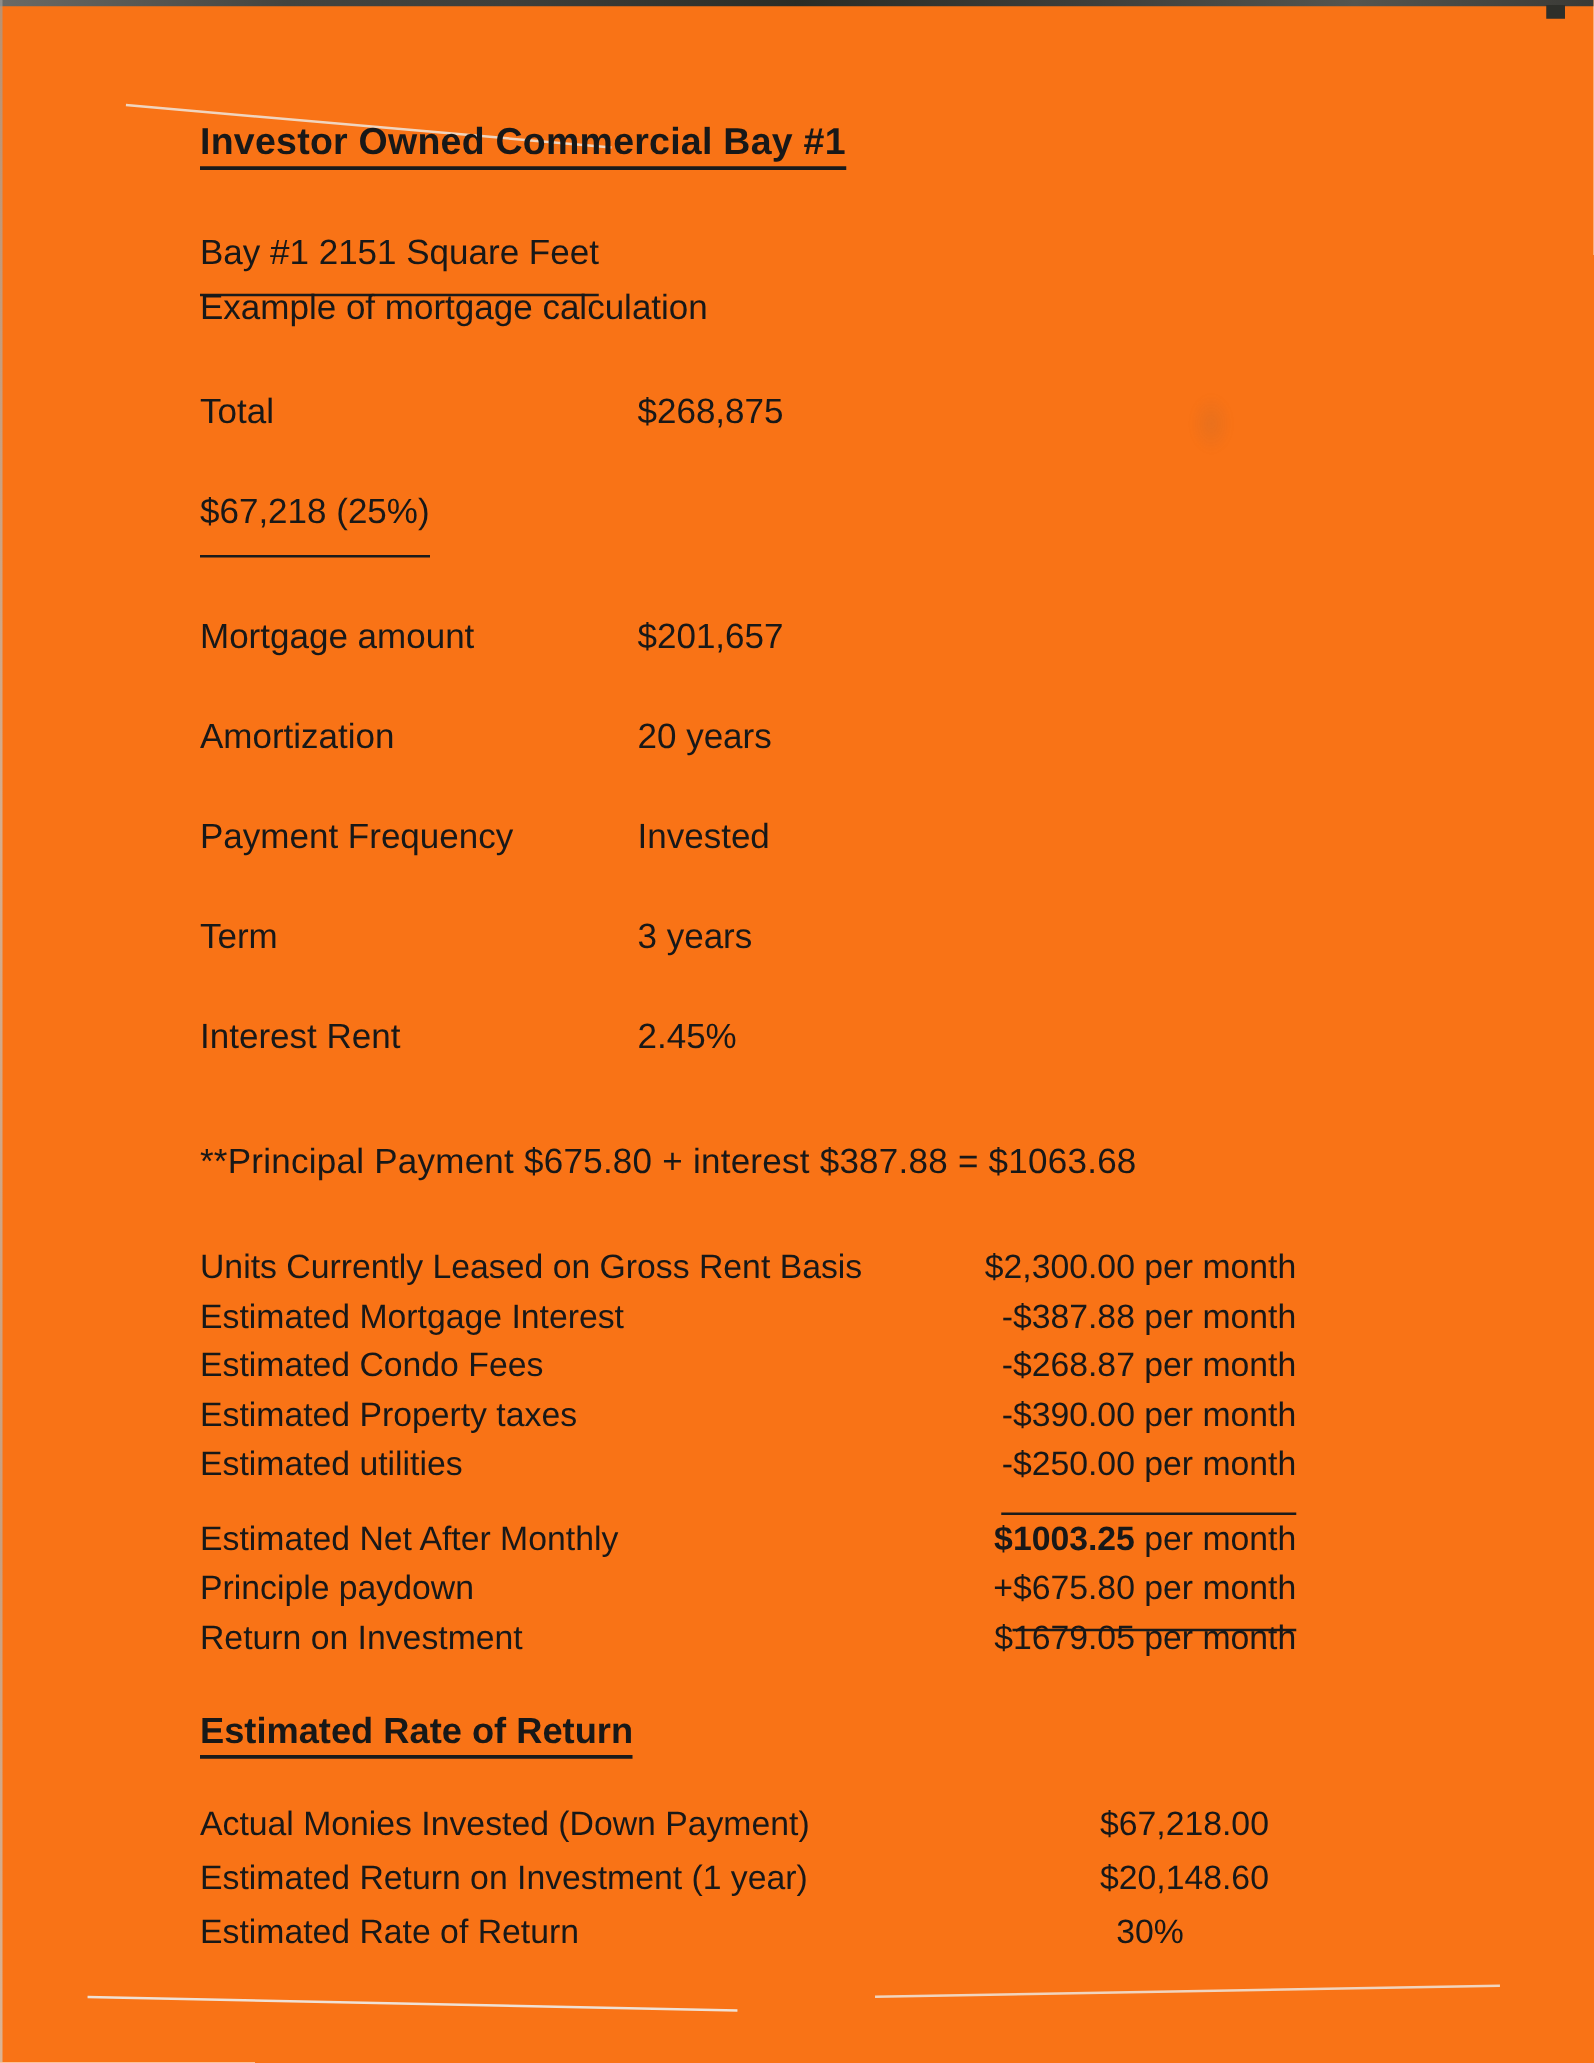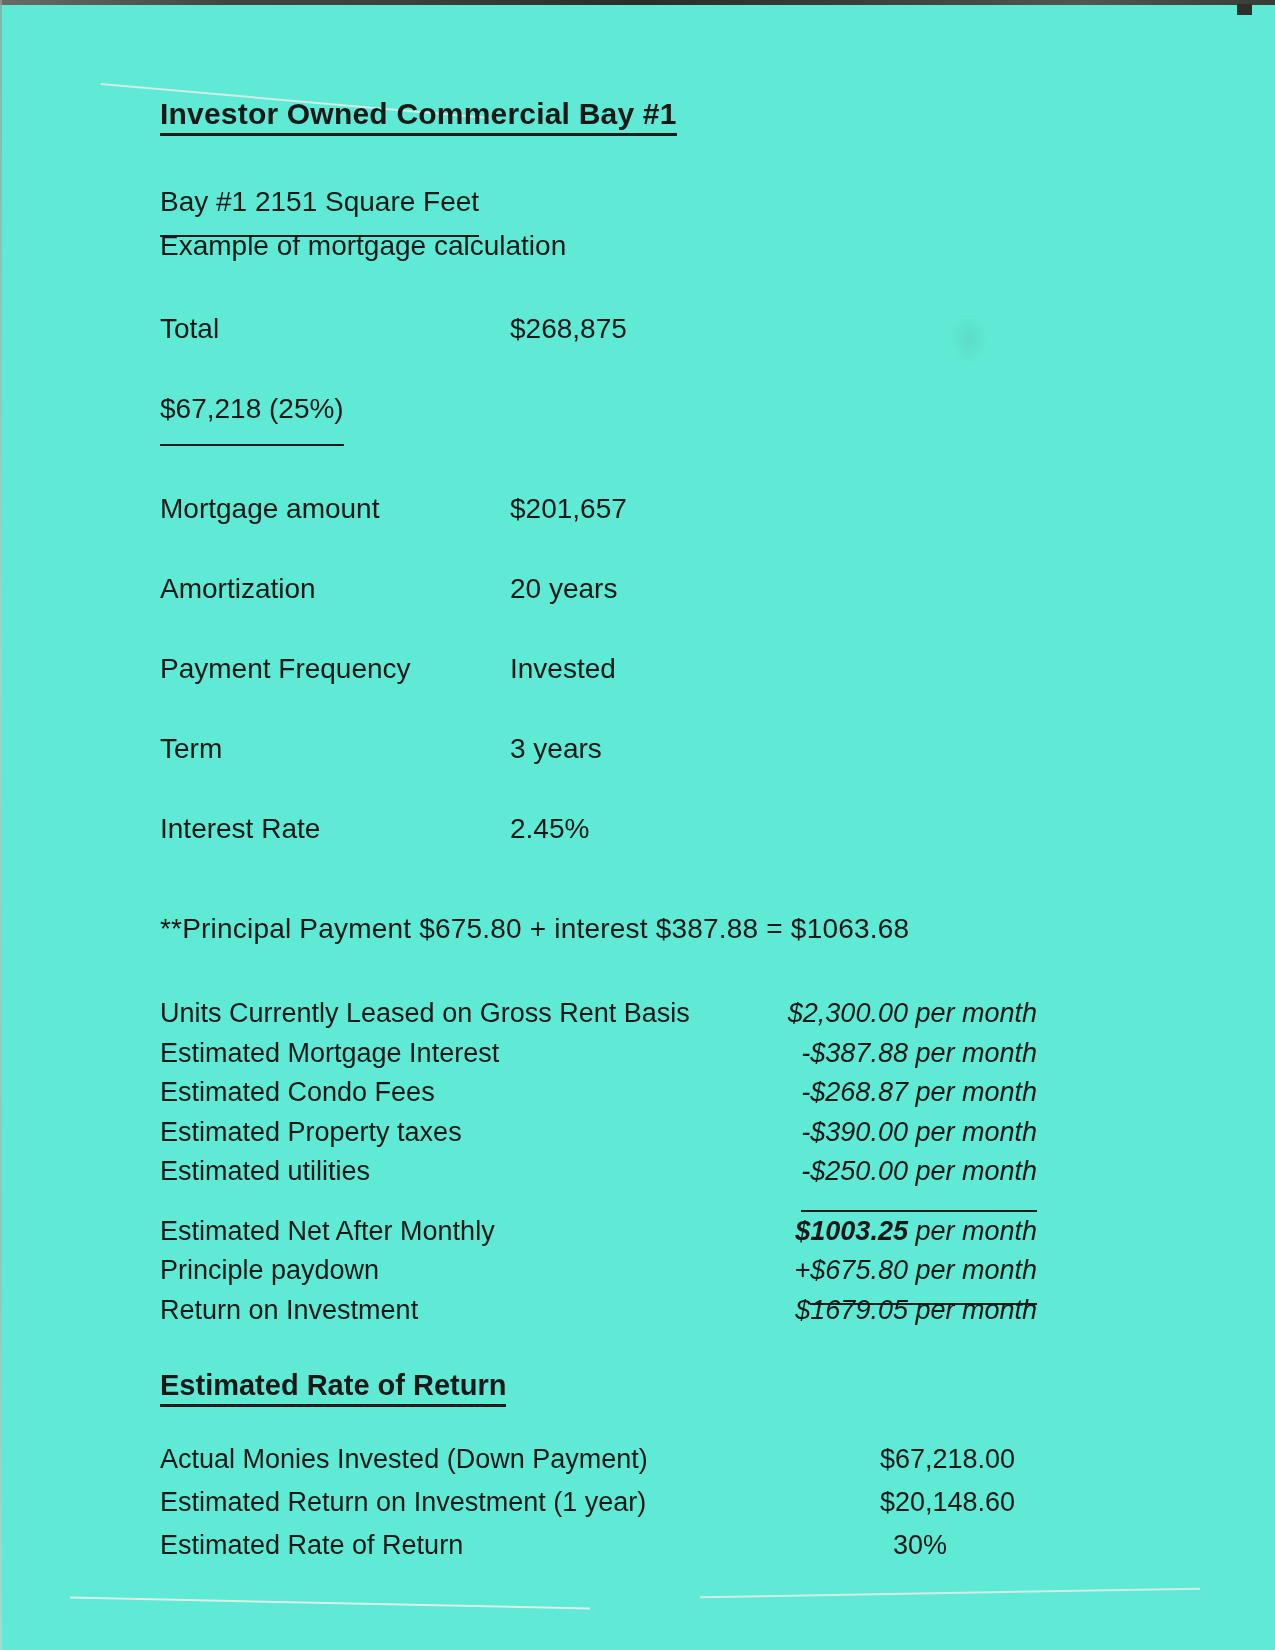--- a/index.html
+++ b/index.html
@@ -6,21 +6,21 @@
     margin: 0;
     padding: 0;
     background: #ffffff;
     font-family: "Liberation Sans", sans-serif;
     color: #181818;
   }
   .page {
     position: relative;
     width: 1275px;
     height: 1650px;
-    background: #5eead4;
+    background: #f97316;
     overflow: hidden;
   }
   
   .scan-edge-top {
     position: absolute; top: 0; left: 0; width: 1275px; height: 5px;
     background: linear-gradient(to right,
       #6a6a66 0%, #44443f 18%, #3f3f3b 32%, #2c2d26 50%,
       #3e3e3a 68%, #55554f 85%, #3a3a36 100%);
   }
   .scan-corner-mark {
@@ -55,21 +55,21 @@
   .mortgage-table { margin-top: 48px; }
   .m-row { display: flex; line-height: 34px; font-size: 28px; margin-bottom: 46px; }
   .m-label { width: 350px; flex-shrink: 0; }
   .m-value { white-space: nowrap; }
 
   .note { margin-top: 66px; font-size: 28px; line-height: 34px; letter-spacing: 0.2px; }
 
   .cash-table { margin-top: 48px; width: 877px; }
   .c-row { display: flex; font-size: 27px; line-height: 39.5px; }
   .c-label { flex: 1; }
-  .c-value { text-align: center; white-space: pre; font-style: italic; }
+  .c-value { text-align: center; white-space: pre; }
   .bold { font-weight: bold; }
 
   .section-heading { margin: 36px 0 0 0; font-size: 29px; font-weight: bold; line-height: 38px; }
 
   .ror-table { margin-top: 34px; width: 880px; }
   .r-row { display: flex; font-size: 27px; line-height: 43px; }
   .r-label { width: 720px; flex-shrink: 0; }
   .r-value { white-space: pre; }
   .indent { padding-left: 13px; }
 </style>
@@ -112,21 +112,21 @@
       </div>
       <div class="m-row">
         <span class="m-label">Payment Frequency</span>
         <span class="m-value">Invested</span>
       </div>
       <div class="m-row">
         <span class="m-label">Term</span>
         <span class="m-value">3 years</span>
       </div>
       <div class="m-row">
-        <span class="m-label">Interest Rate</span>
+        <span class="m-label">Interest Rent</span>
         <span class="m-value">2.45%</span>
       </div>
     </div>
 
     <div class="note">**Principal Payment $675.80 + interest $387.88 = $1063.68</div>
 
     <div class="cash-table">
       <div class="c-row">
         <span class="c-label">Units Currently Leased on Gross Rent Basis</span>
         <span class="c-value">$2,300.00 per month</span>

